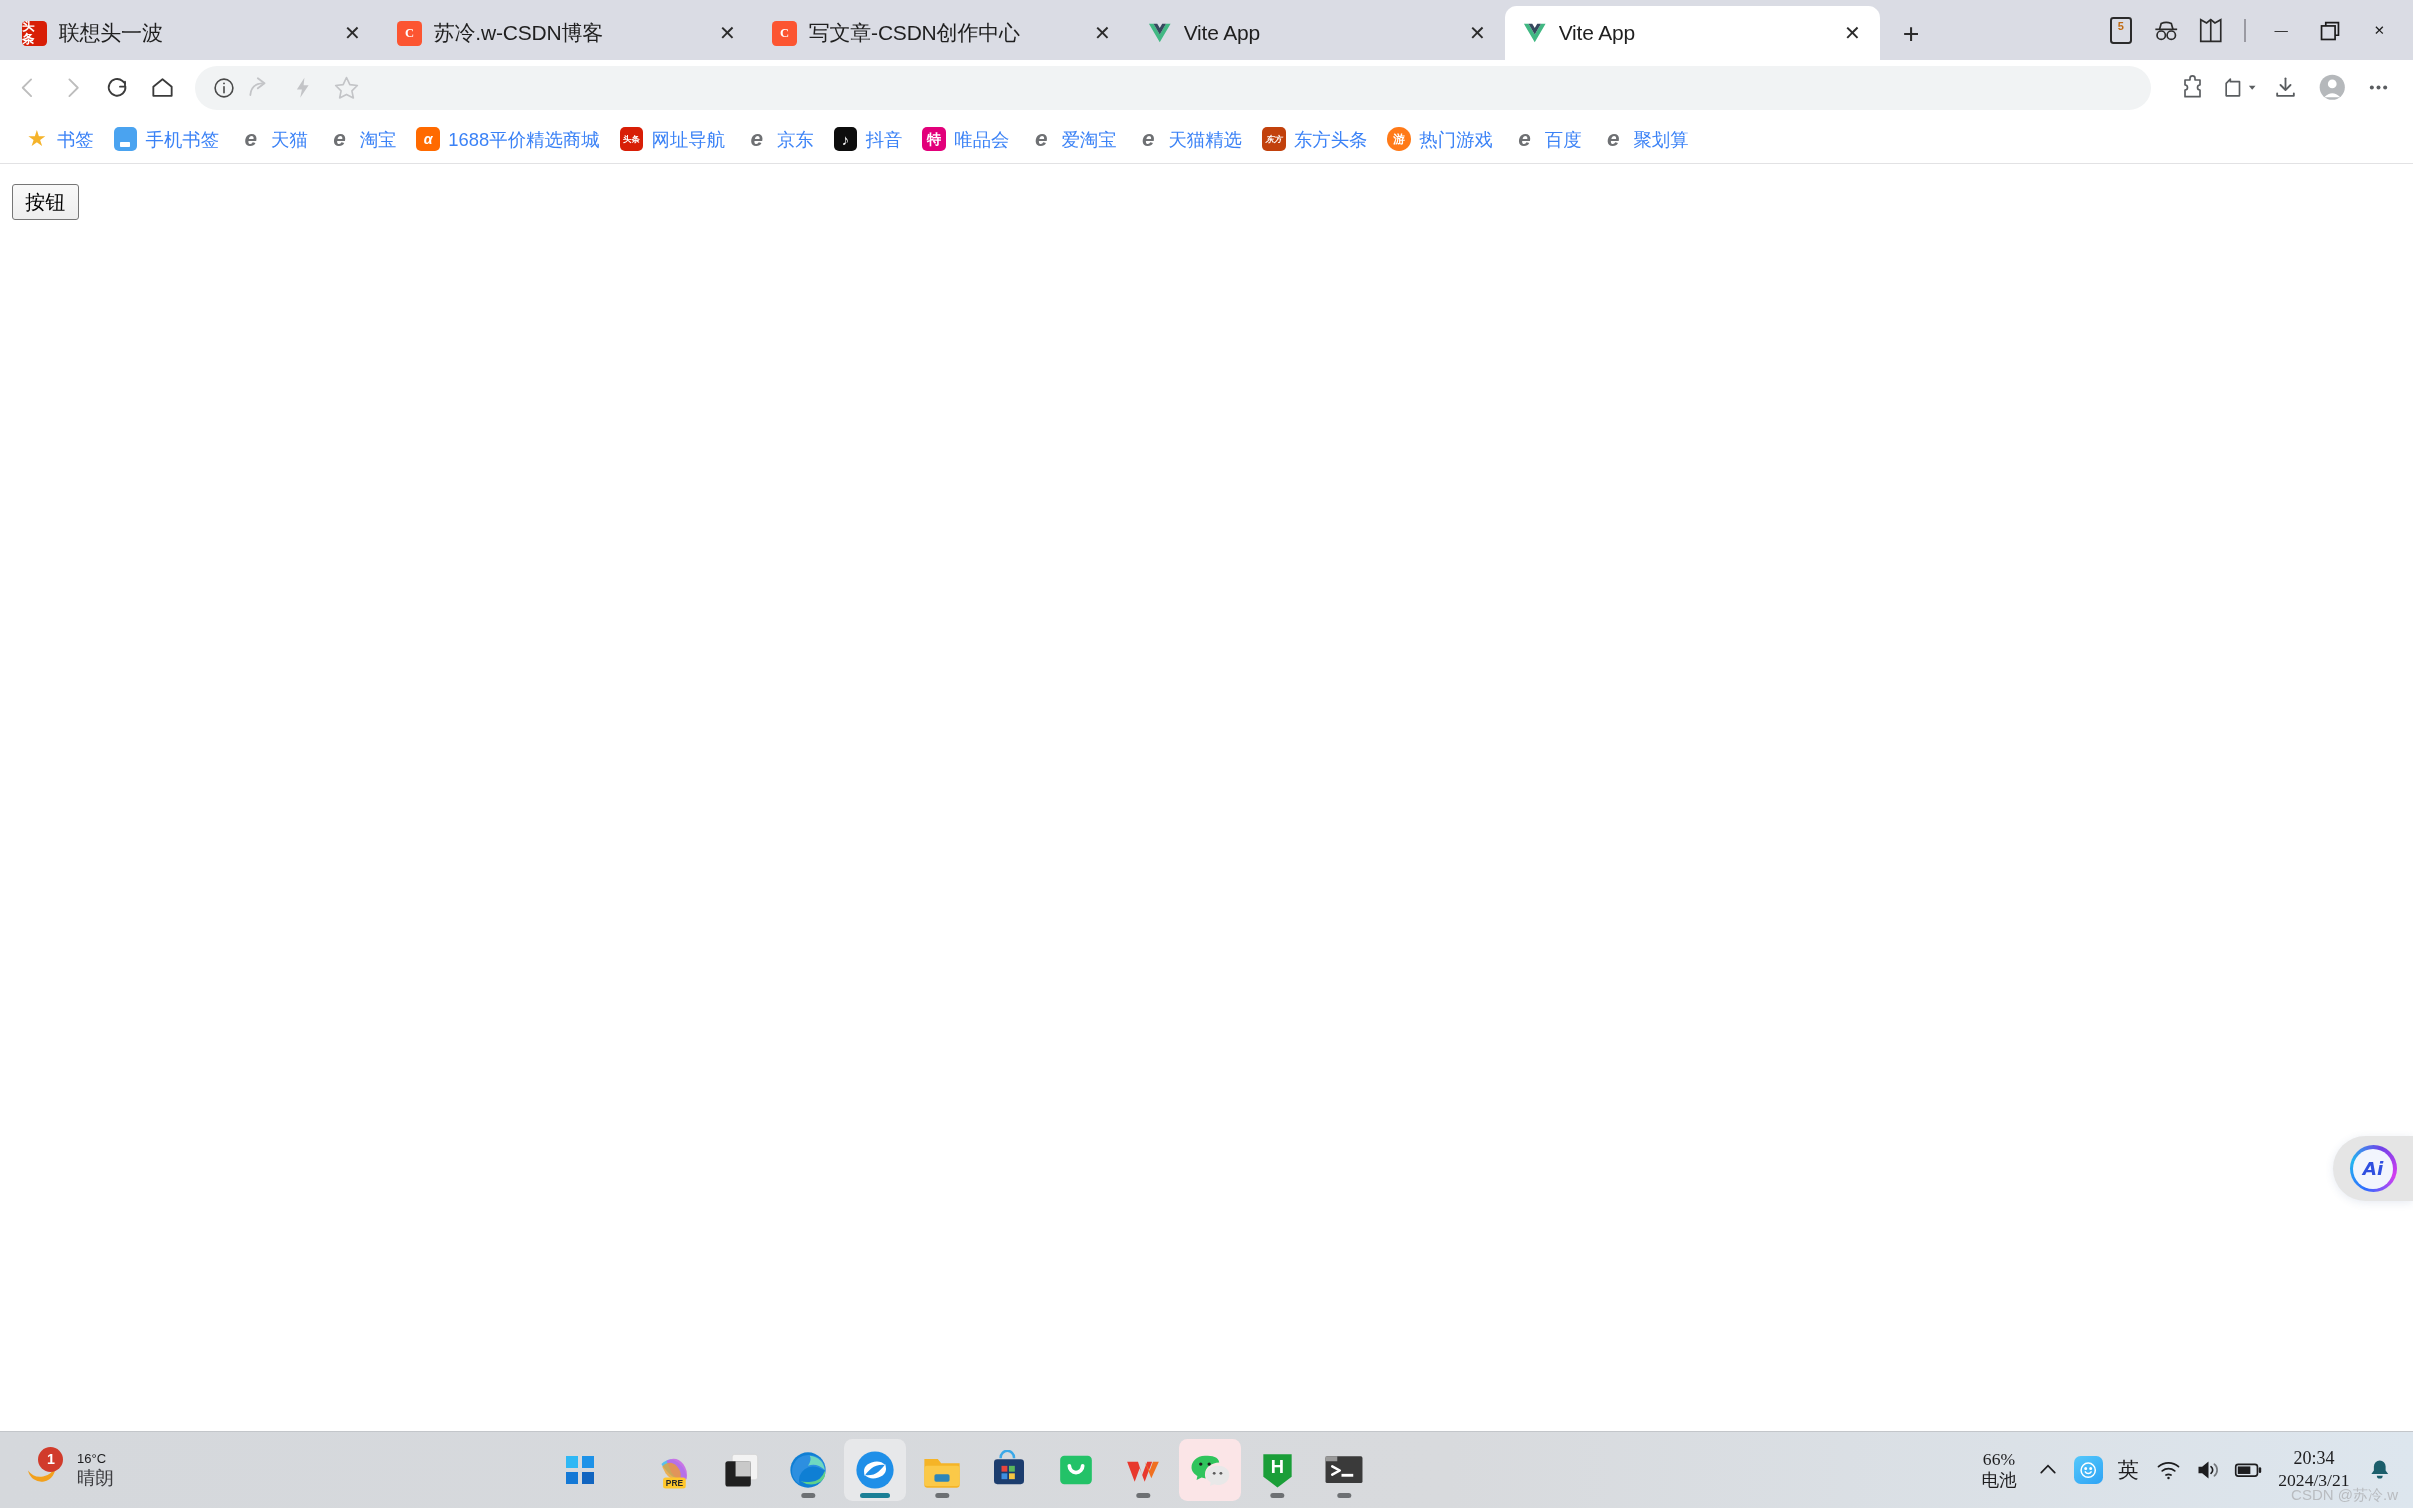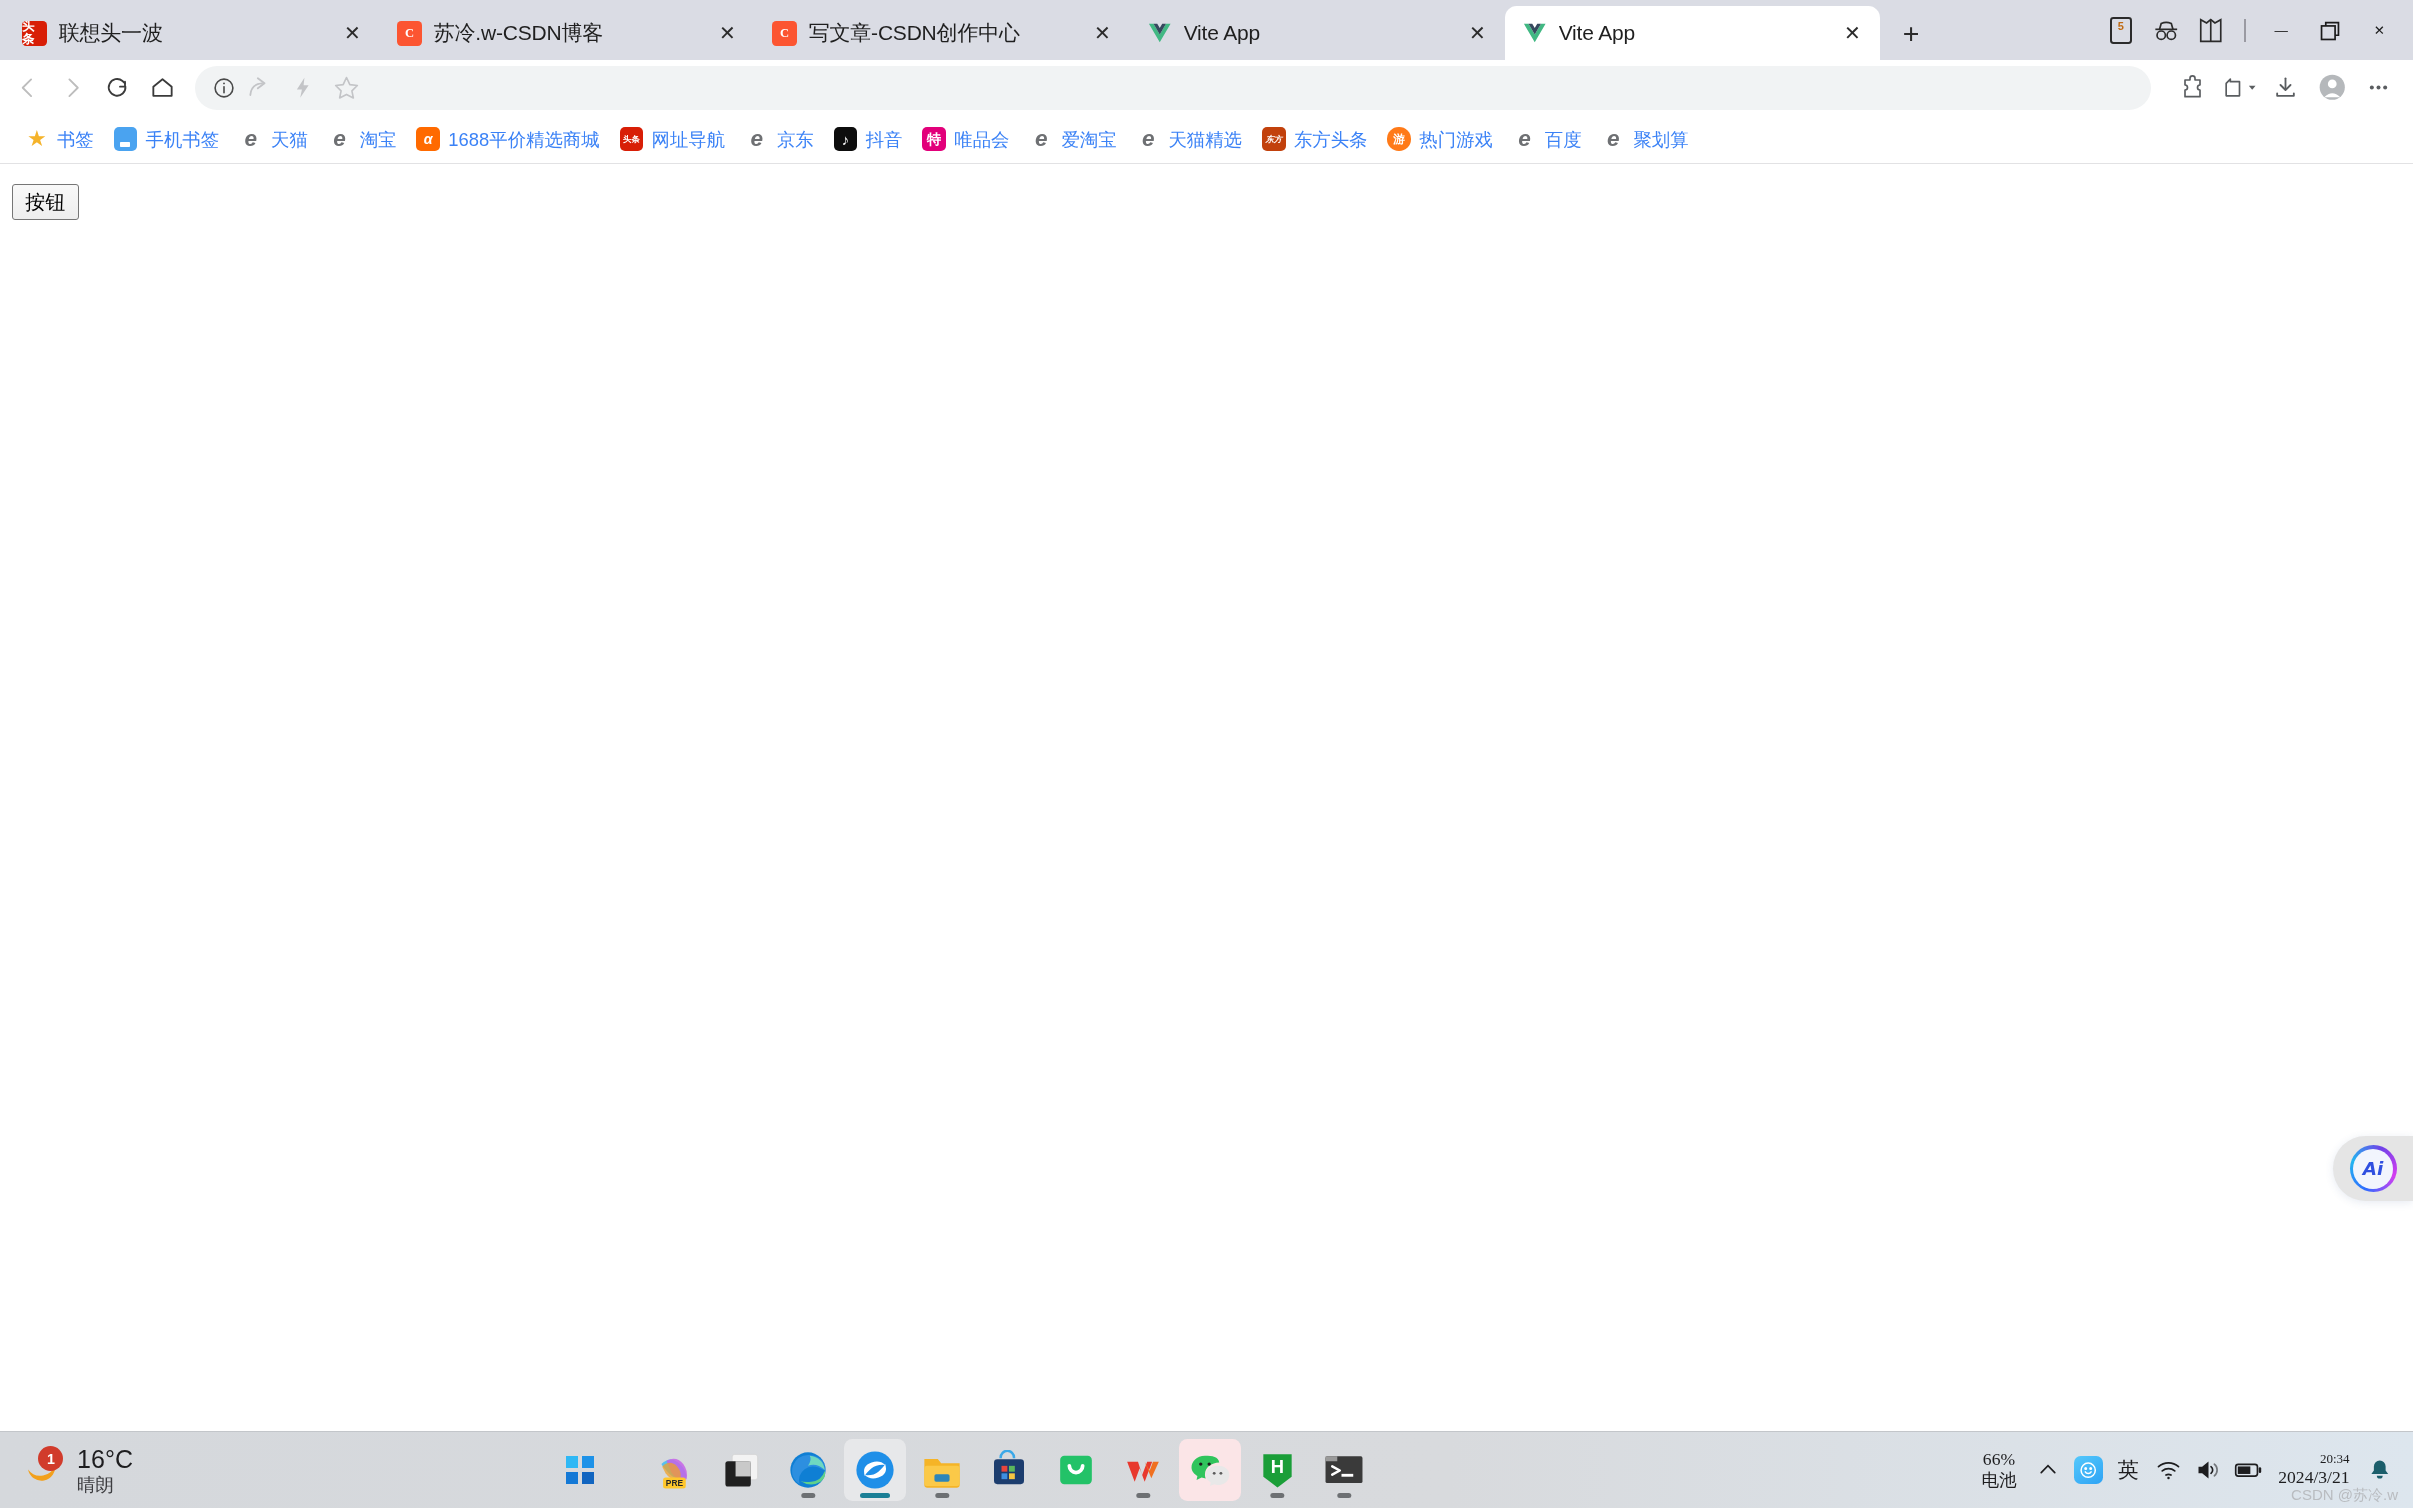--- a/index.html
+++ b/index.html
@@ -159,21 +159,21 @@
     display:flex; align-items:center;
   }
   .weather { display:flex; align-items:center; gap:11.7px; padding-left:18.4px; width:251px; }
   .weather-ic { position:relative; width:47px; height:47px; }
   .badge1 {
     position:absolute; left:20px; top:0px; width:25px; height:25px; border-radius:50%;
     background:#d13b2b; color:#fff; font-size:14.2px; font-weight:700;
     display:flex; align-items:center; justify-content:center;
   }
   .weather-txt { line-height:1.22; }
-  .weather-txt .t1 { font-size:25px; color:#1d1d1f; }
+  .weather-txt .t1 { font-size:13px; color:#1d1d1f; }
   .weather-txt .t2 { font-size:18.4px; color:#3d3d40; }
 
   .tb-center { display:flex; align-items:center; gap:0; margin-left:auto; margin-right:auto; }
   .start-btn { width:52px; height:52px; display:flex; align-items:center; justify-content:center; margin-right:15px;}
   .winlogo { display:grid; grid-template-columns:12.6px 12.6px; grid-template-rows:12.6px 12.6px; gap:3.4px; }
   .winlogo i { display:block; }
   .search-pill {
     width:375px; height:50px; background:#f4f5f7; border:0.8px solid #cfd2d6;
     border-radius:25px; display:flex; align-items:center; padding-left:18.4px;
     position:relative; overflow:hidden;
@@ -201,21 +201,21 @@
   .battery-pct .b1 { font-size:17.6px; color:#1d1d1f; }
   .battery-pct .b2 { font-size:17.6px; color:#1d1d1f; }
   .tray-ic { width:40px; height:47px; display:flex; align-items:center; justify-content:center; color:#1d1d1f; }
   .ime-ic {
     width:28.5px; height:28.5px; border-radius:6.7px;
     background:linear-gradient(145deg,#54c8fb,#2ea3f5);
     display:flex; align-items:center; justify-content:center; color:#fff; font-size:16px;
   }
   .ime-letter { font-size:21px; color:#1d1d1f; }
   .clock { text-align:right; line-height:1.22; margin-left:10px; margin-right:10px; }
-  .clock .c1 { font-size:13px; color:#1d1d1f; }
+  .clock .c1 { font-size:18px; color:#1d1d1f;text-align:center; }
   .clock .c2 { font-size:17.6px; color:#1d1d1f; }
   .watermark {
     position:absolute; right:15px; bottom:3.4px;
     font-size:15px; color:#b9bcc0; white-space:nowrap;
   }
 </style>
 </head>
 <body>
 
 <div class="browser">

